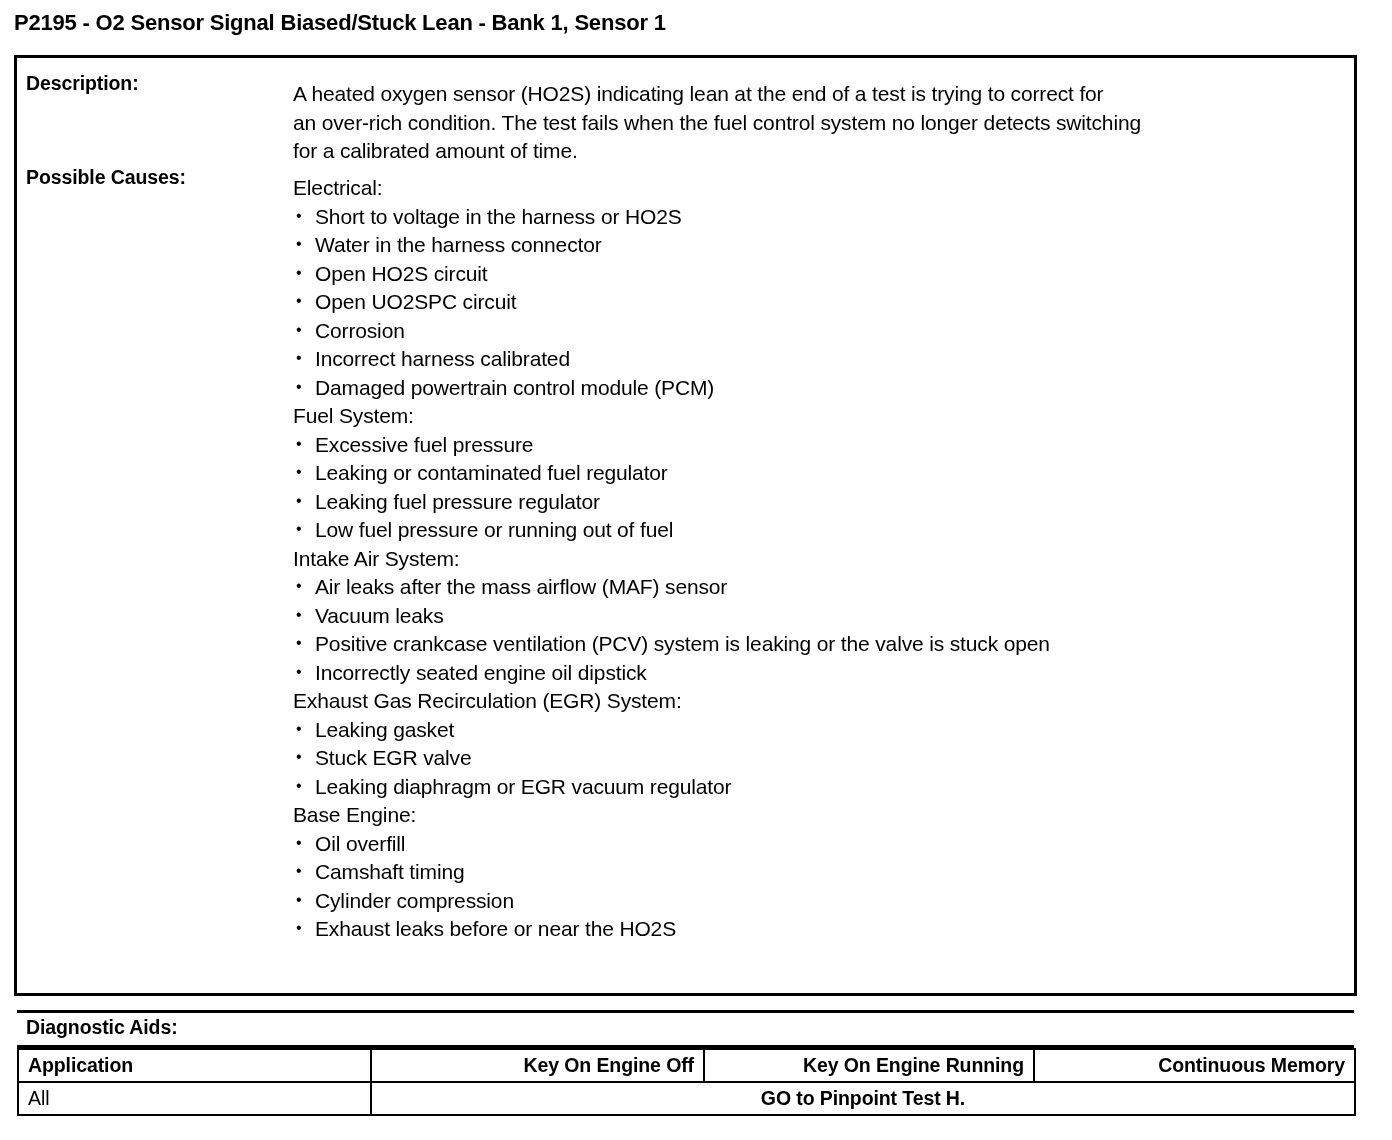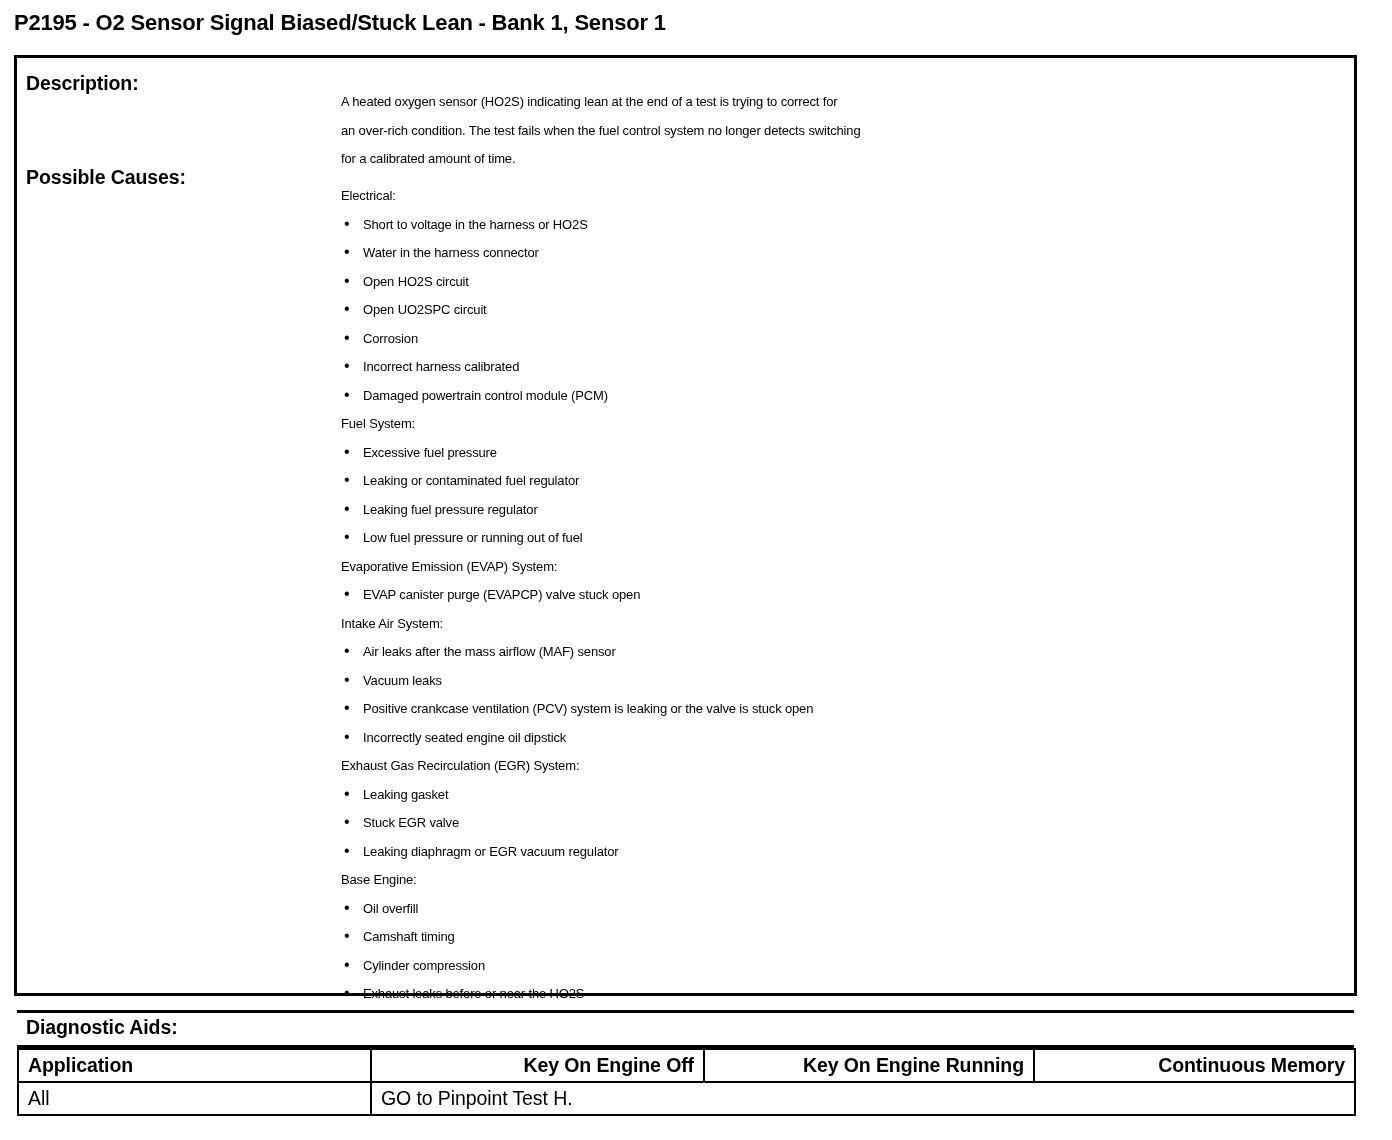--- a/index.html
+++ b/index.html
@@ -63,26 +63,25 @@
     left: 9px;
     top: 0;
     font-size: 19.5px;
     font-weight: bold;
     letter-spacing: -0.1px;
     white-space: nowrap;
   }
   .row-content {
     position: absolute;
     left: 276px;
-    top: 16px;
+    top: 8px;
     right: 14px;
-    font-size: 13px;
+    font-size: 21px;
     line-height: 28.5px;
     letter-spacing: -0.15px;
-    margin-left: 48px;
   }
 
   .desc-row { top: 14px; }
   .desc-row .row-content { width: 1047px; }
   .desc-line { white-space: nowrap; }
 
   .causes-row { top: 108px; }
 
   .cause-group { margin: 0; }
   .group-head {
@@ -150,22 +149,22 @@
     text-align: right;
   }
   .tbl th.app-head {
     text-align: left;
   }
   .tbl td.app-cell {
     text-align: left;
     font-weight: normal;
   }
   .tbl td.action-cell {
-    text-align: left;
-    font-weight: normal;
+    text-align: center;
+    font-weight: bold;
   }
   .col-app   { width: 353px; }
   .col-koeo  { width: 333px; }
   .col-koer  { width: 330px; }
   .col-cm    { width: 321px; }
 </style>
 </head>
 <body>
 
 <div class="page">
@@ -201,24 +200,20 @@
           </div>
 
           <div class="cause-group">
             <div class="group-head">Fuel System:</div>
             <div class="bullet-line">Excessive fuel pressure</div>
             <div class="bullet-line">Leaking or contaminated fuel regulator</div>
             <div class="bullet-line">Leaking fuel pressure regulator</div>
             <div class="bullet-line">Low fuel pressure or running out of fuel</div>
           </div>
 
-          <div class="cause-group">
-            <div class="group-head">Evaporative Emission (EVAP) System:</div>
-            <div class="bullet-line">EVAP canister purge (EVAPCP) valve stuck open</div>
-          </div>
 
           <div class="cause-group">
             <div class="group-head">Intake Air System:</div>
             <div class="bullet-line">Air leaks after the mass airflow (MAF) sensor</div>
             <div class="bullet-line">Vacuum leaks</div>
             <div class="bullet-line">Positive crankcase ventilation (PCV) system is leaking or the valve is stuck open</div>
             <div class="bullet-line">Incorrectly seated engine oil dipstick</div>
           </div>
 
           <div class="cause-group">

